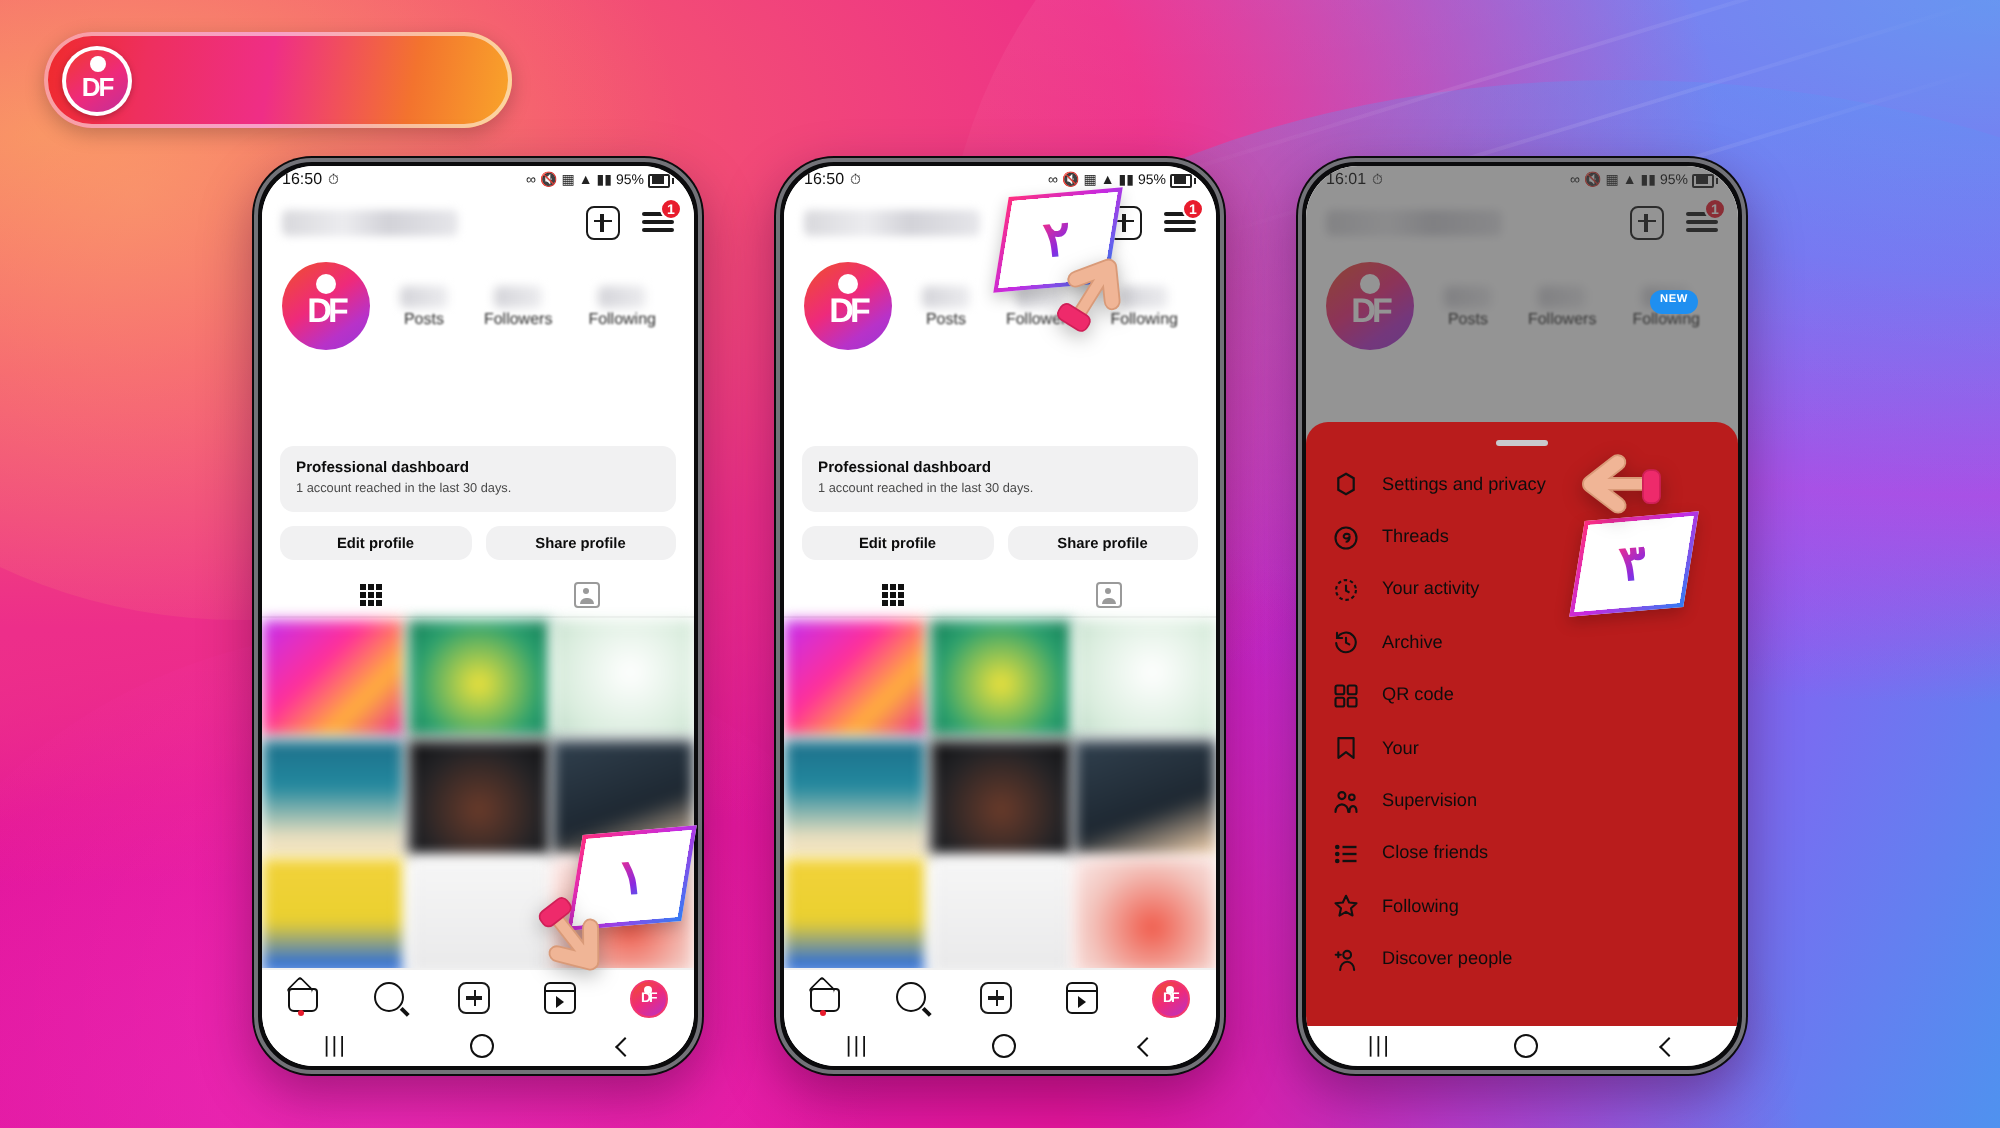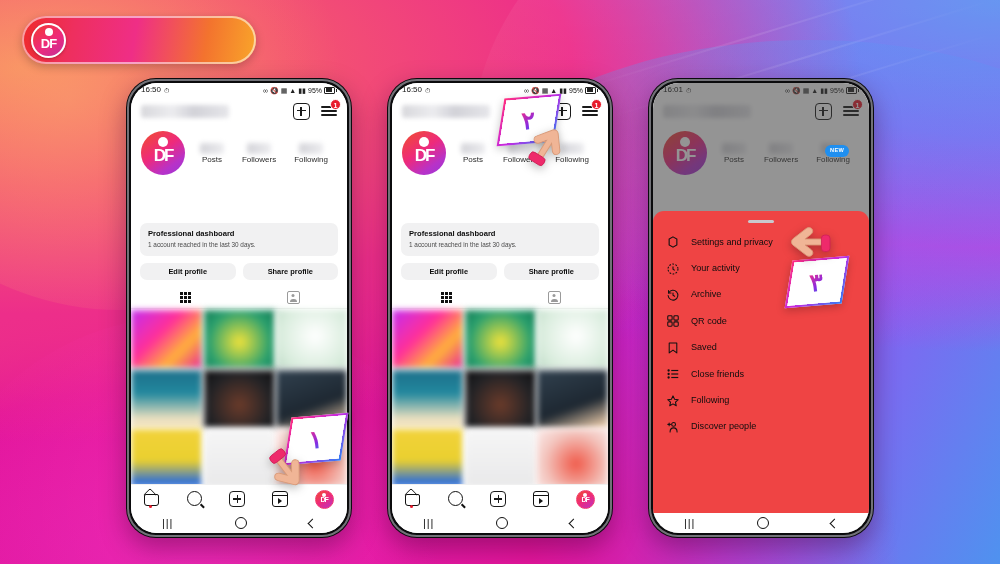--- a/index.html
+++ b/index.html
@@ -142,21 +142,21 @@
   .nav-av .av-mono{top:5px;font-size:7px;letter-spacing:-1px;}
 
   .androidbar{position:absolute;left:0;right:0;bottom:0;height:20px;background:#fff;
     display:flex;align-items:center;justify-content:space-around;color:#111;font-size:11px;}
   .ab-lines{letter-spacing:1px;font:400 11px/1 "Liberation Sans",sans-serif;}
   .ab-circ{width:10px;height:10px;border:1.4px solid #111;border-radius:50%;}
   .ab-back{width:6px;height:6px;border-left:1.5px solid #111;border-bottom:1.5px solid #111;transform:rotate(45deg);}
 
   
   .dim{position:absolute;inset:0;background:rgba(60,60,60,.55);}
-  .sheet{position:absolute;left:0;right:0;bottom:20px;top:128px;background:#ef4444;border-radius:11px 11px 0 0;
+  .sheet{position:absolute;left:0;right:0;bottom:20px;top:128px;background:#b91c1c;border-radius:11px 11px 0 0;
     padding-top:6px;box-sizing:border-box;}
   .grabber{width:26px;height:3px;border-radius:2px;background:#c9c9cd;margin:3px auto 6px;}
   .m-item{display:flex;align-items:center;gap:11px;padding:0 13px;height:26.4px;}
   .m-lbl{font:400 9.1px/1 "Liberation Sans",sans-serif;color:#0d0d0d;}
   .m-ic{width:14px;height:14px;flex:0 0 auto;display:flex;align-items:center;justify-content:center;}
   .m-ic svg{width:14px;height:14px;}
   .new-badge{position:absolute;right:20px;top:62px;background:#1f8ff0;color:#fff;
     font:700 5.6px/1 "Liberation Sans",sans-serif;padding:3px 5px;border-radius:7px;letter-spacing:.3px;}
 
   
@@ -499,20 +499,29 @@
         <span class="m-ic">
             <svg viewBox="0 0 24 24" fill="none" stroke="#111" stroke-width="1.9">
               <path d="M12 3.2 L18.6 7 L18.6 17 L12 20.8 L5.4 17 L5.4 7 Z"></path>
             </svg>
           </span>
         <span class="m-lbl">Settings and privacy</span>
       </div>
       <div class="m-item">
         <span class="m-ic">
             <svg viewBox="0 0 24 24" fill="none" stroke="#111" stroke-width="1.8">
+              <circle cx="12" cy="12" r="9"></circle>
+              <path d="M15.2 9.6c-.9-1.3-3.6-1.6-4.7-.2-1 1.2-.4 2.8 1.3 3 2.2.3 3.4-.7 3.4-2.6 0 3.6-1.1 5.4-3.5 5.4"></path>
+            </svg>
+          </span>
+        <span class="m-lbl">Threads</span>
+      </div>
+      <div class="m-item">
+        <span class="m-ic">
+            <svg viewBox="0 0 24 24" fill="none" stroke="#111" stroke-width="1.8">
               <circle cx="12" cy="12" r="8.5" stroke-dasharray="3 2.4"></circle>
               <path d="M12 7.5v5l3 1.8"></path>
             </svg>
           </span>
         <span class="m-lbl">Your activity</span>
       </div>
       <div class="m-item">
         <span class="m-ic">
             <svg viewBox="0 0 24 24" fill="none" stroke="#111" stroke-width="1.8" stroke-linecap="round">
               <path d="M4.5 8.5A8.4 8.4 0 1 1 3.6 13"></path>
@@ -532,21 +541,32 @@
             </svg>
           </span>
         <span class="m-lbl">QR code</span>
       </div>
       <div class="m-item">
         <span class="m-ic">
             <svg viewBox="0 0 24 24" fill="none" stroke="#111" stroke-width="1.8" stroke-linejoin="round">
               <path d="M5.5 3.5h13v17l-6.5-5-6.5 5z"></path>
             </svg>
           </span>
-        <span class="m-lbl">Saved</span>
+        <span class="m-lbl">Your</span>
+      </div>
+      <div class="m-item">
+        <span class="m-ic">
+            <svg viewBox="0 0 24 24" fill="none" stroke="#111" stroke-width="1.8" stroke-linecap="round">
+              <circle cx="8.5" cy="6.5" r="3"></circle>
+              <path d="M3 20.5c0-3.7 2.5-6.5 5.5-6.5s5.5 2.8 5.5 6.5"></path>
+              <circle cx="17" cy="8" r="2.4"></circle>
+              <path d="M15 20.5c0-3 1-5 3-5s3 2 3 5"></path>
+            </svg>
+          </span>
+        <span class="m-lbl">Supervision</span>
       </div>
       <div class="m-item">
         <span class="m-ic">
             <svg viewBox="0 0 24 24" fill="#111">
               <circle cx="4.5" cy="6" r="2"></circle>
               <circle cx="4.5" cy="12" r="2"></circle>
               <circle cx="4.5" cy="18" r="2"></circle>
               <rect x="9" y="5" width="12" height="2"></rect>
               <rect x="9" y="11" width="12" height="2"></rect>
               <rect x="9" y="17" width="12" height="2"></rect>

